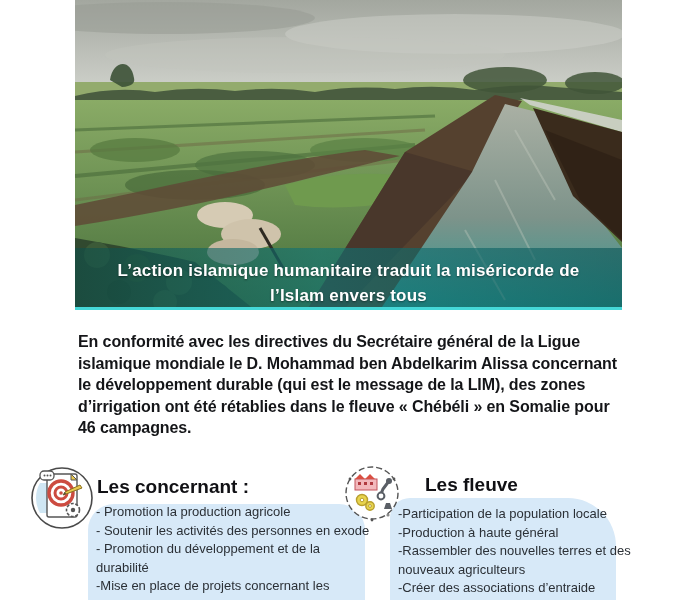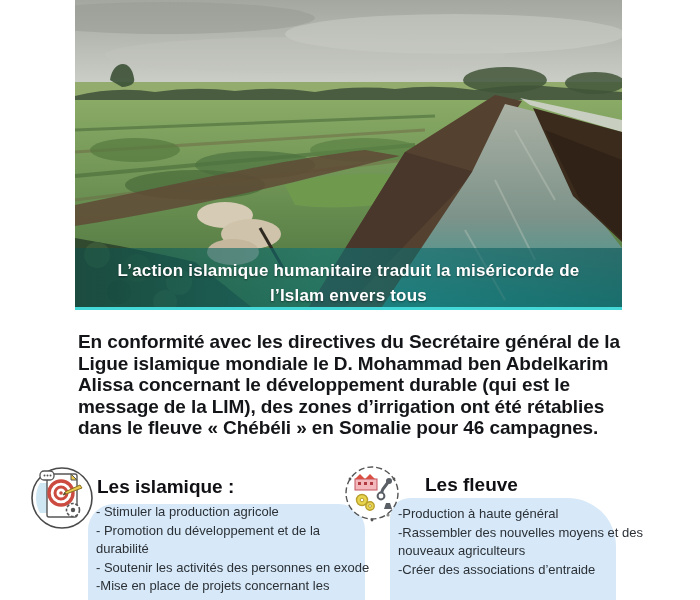--- a/index.html
+++ b/index.html
@@ -18,21 +18,21 @@
   }
   .banner-text {
     white-space:pre-line; text-align:center; color:#ffffff;
     font-size:17px; line-height:25px; font-weight:700; letter-spacing:.2px;
     text-shadow:0 1px 2px rgba(0,0,0,.45); padding:0 14px;
   }
   .banner-underline { position:absolute; left:0; top:307px; width:547px; height:3px; background:#45d8d8; }
   
   .intro {
     position:absolute; left:78px; top:331px; width:545px;
-    font-size:19px; line-height:21.5px; font-weight:700; color:#141518;
+    font-size:16px; line-height:21.5px; font-weight:700; color:#141518;
     letter-spacing:-.1px;
   }
   
   .panel { position:absolute; background:#d7e9f8; }
   .panel-objectifs { left:88px; top:504px; width:277px; height:96px; border-radius:26px 26px 0 0; }
   .panel-moyens   { left:390px; top:498px; width:226px; height:102px; border-radius:20px 48px 0 0; }
   .section-title { position:absolute; font-weight:700; color:#101014; font-size:19px; }
   .title-objectifs { left:97px; top:476px; }
   .title-moyens   { left:425px; top:474px; }
   .icon-wrap { position:absolute; }
@@ -141,26 +141,26 @@
       <path d="M54,25 L38,31 L35,32 L37,29 L52,22 Z" fill="#e8c84d" stroke="#8a6f1f" stroke-width="1"></path>
       <path d="M38,31 L35,32 L37,29 Z" fill="#444"></path>
       <circle cx="45" cy="47" r="6.5" fill="#ffffff" stroke="#555" stroke-width="1.6" stroke-dasharray="3 1.6"></circle>
       <circle cx="45" cy="47" r="2.2" fill="#555"></circle>
       <rect x="12" y="8" width="14" height="9" rx="4" fill="#ffffff" stroke="#555" stroke-width="1.3"></rect>
       <circle cx="16.5" cy="12.5" r="1" fill="#555"></circle>
         <circle cx="19.5" cy="12.5" r="1" fill="#555"></circle>
         <circle cx="22.5" cy="12.5" r="1" fill="#555"></circle>
     </svg>
   </div>
-  <div class="section-title title-objectifs">Les islamique :</div>
+  <div class="section-title title-objectifs">Les concernant :</div>
   <div class="list list-objectifs">
-      <div class="li-line">- Stimuler la production agricole</div>
+      <div class="li-line">- Promotion la production agricole</div>
+      <div class="li-line">- Soutenir les activités des personnes en exode</div>
       <div class="li-line">- Promotion du développement et de la
 durabilité</div>
-      <div class="li-line">- Soutenir les activités des personnes en exode</div>
       <div class="li-line">-Mise en place de projets concernant les
 animaux</div>
     </div>
 
   <div class="panel panel-moyens"></div>
   <div class="icon-wrap icon-moyens">
     <svg viewBox="0 0 62 62">
       <circle cx="30" cy="30" r="26" fill="#ffffff" stroke="#555" stroke-width="1.4" stroke-dasharray="6 3"></circle>
       <circle cx="8" cy="16" r="1.4" fill="#555"></circle>
         <circle cx="52" cy="16" r="1.4" fill="#555"></circle>
@@ -176,19 +176,20 @@
       <circle cx="28" cy="43" r="1.4" fill="#ffffff" stroke="#b89f2e" stroke-width="1"></circle>
       <path d="M47,18 L41,26 L39,31" fill="none" stroke="#5a5f66" stroke-width="3" stroke-linecap="round"></path>
       <circle cx="47" cy="18" r="3" fill="#5a5f66"></circle>
       <circle cx="39" cy="33" r="3.4" fill="#ffffff" stroke="#5a5f66" stroke-width="2"></circle>
       <path d="M42,46 L50,46 L48,40 L44,40 Z" fill="#5a5f66"></path>
       <circle cx="46" cy="52" r="1.6" fill="#888"></circle>
     </svg>
   </div>
   <div class="section-title title-moyens">Les fleuve</div>
   <div class="list list-moyens">
+      <div class="li-line">-Participation de la population locale</div>
       <div class="li-line">-Production à haute général</div>
-      <div class="li-line">-Rassembler des nouvelles moyens et des
+      <div class="li-line">-Rassembler des nouvelles terres et des
 nouveaux agriculteurs</div>
       <div class="li-line">-Créer des associations d’entraide</div>
     </div>
 
 </div>
 
 </body></html>

